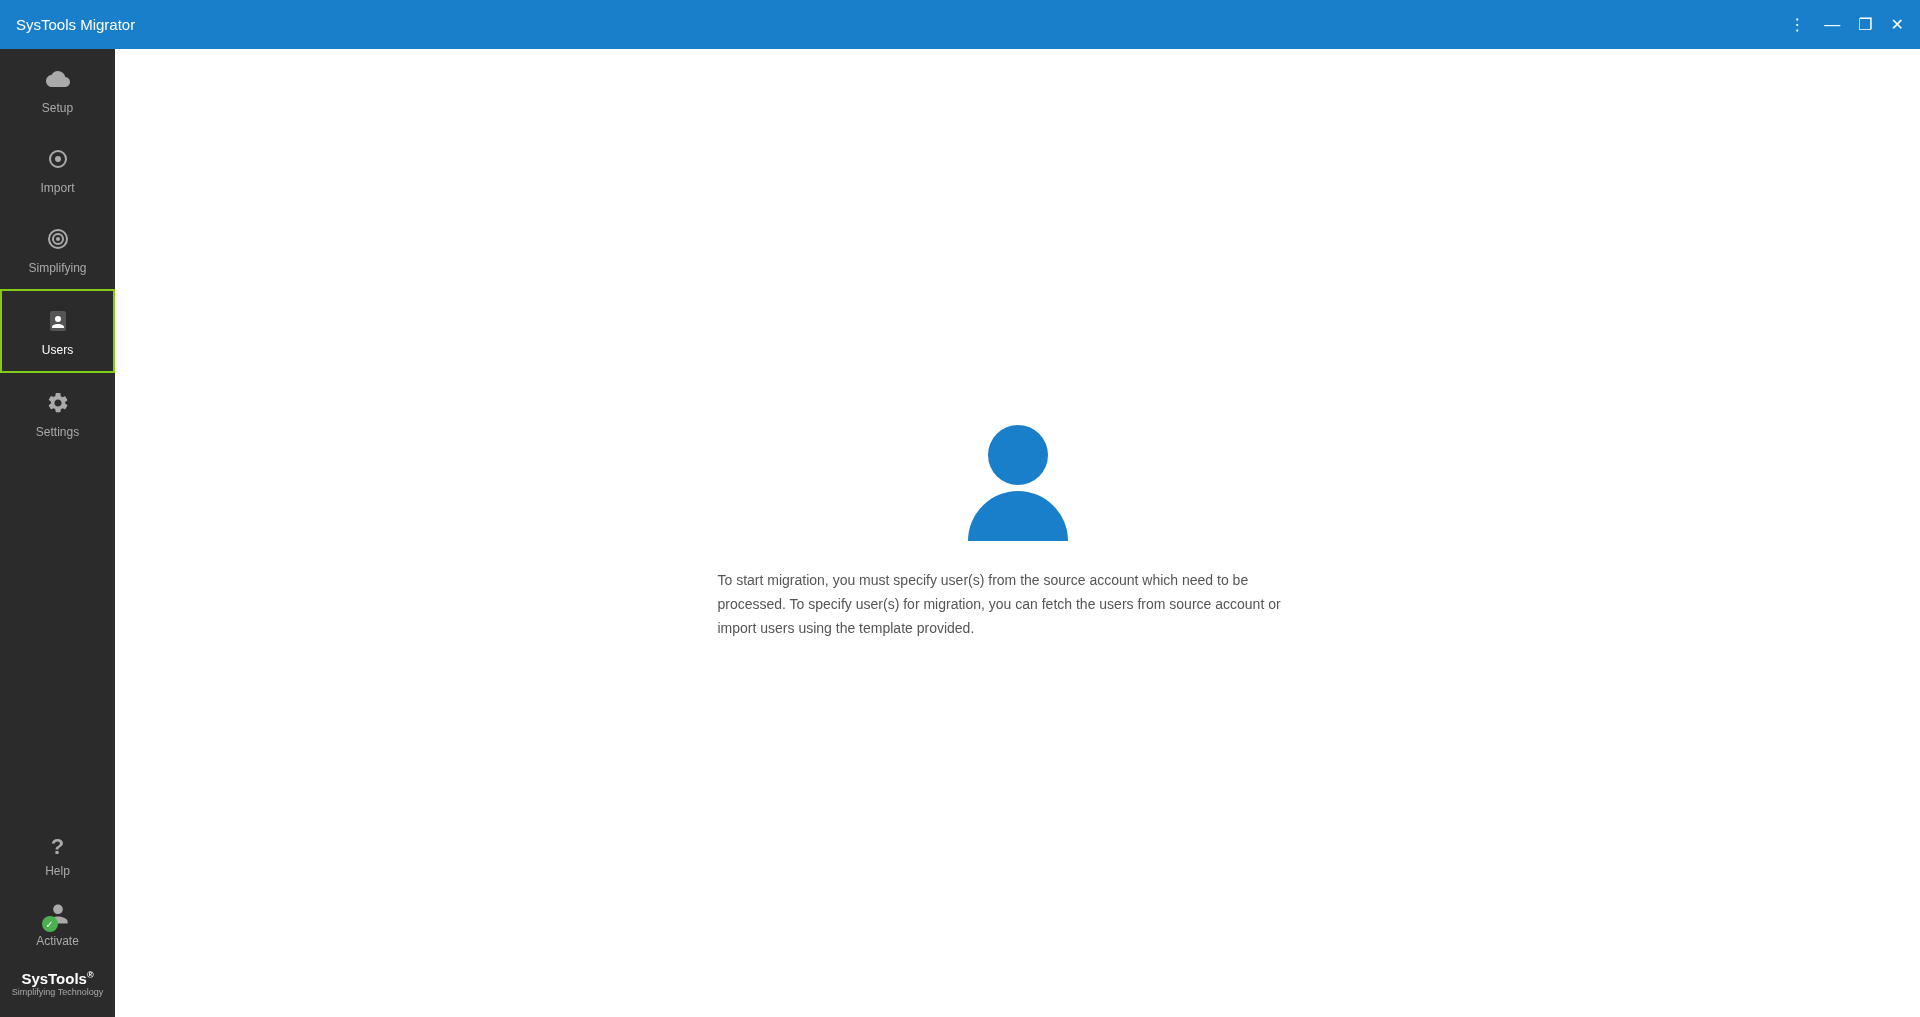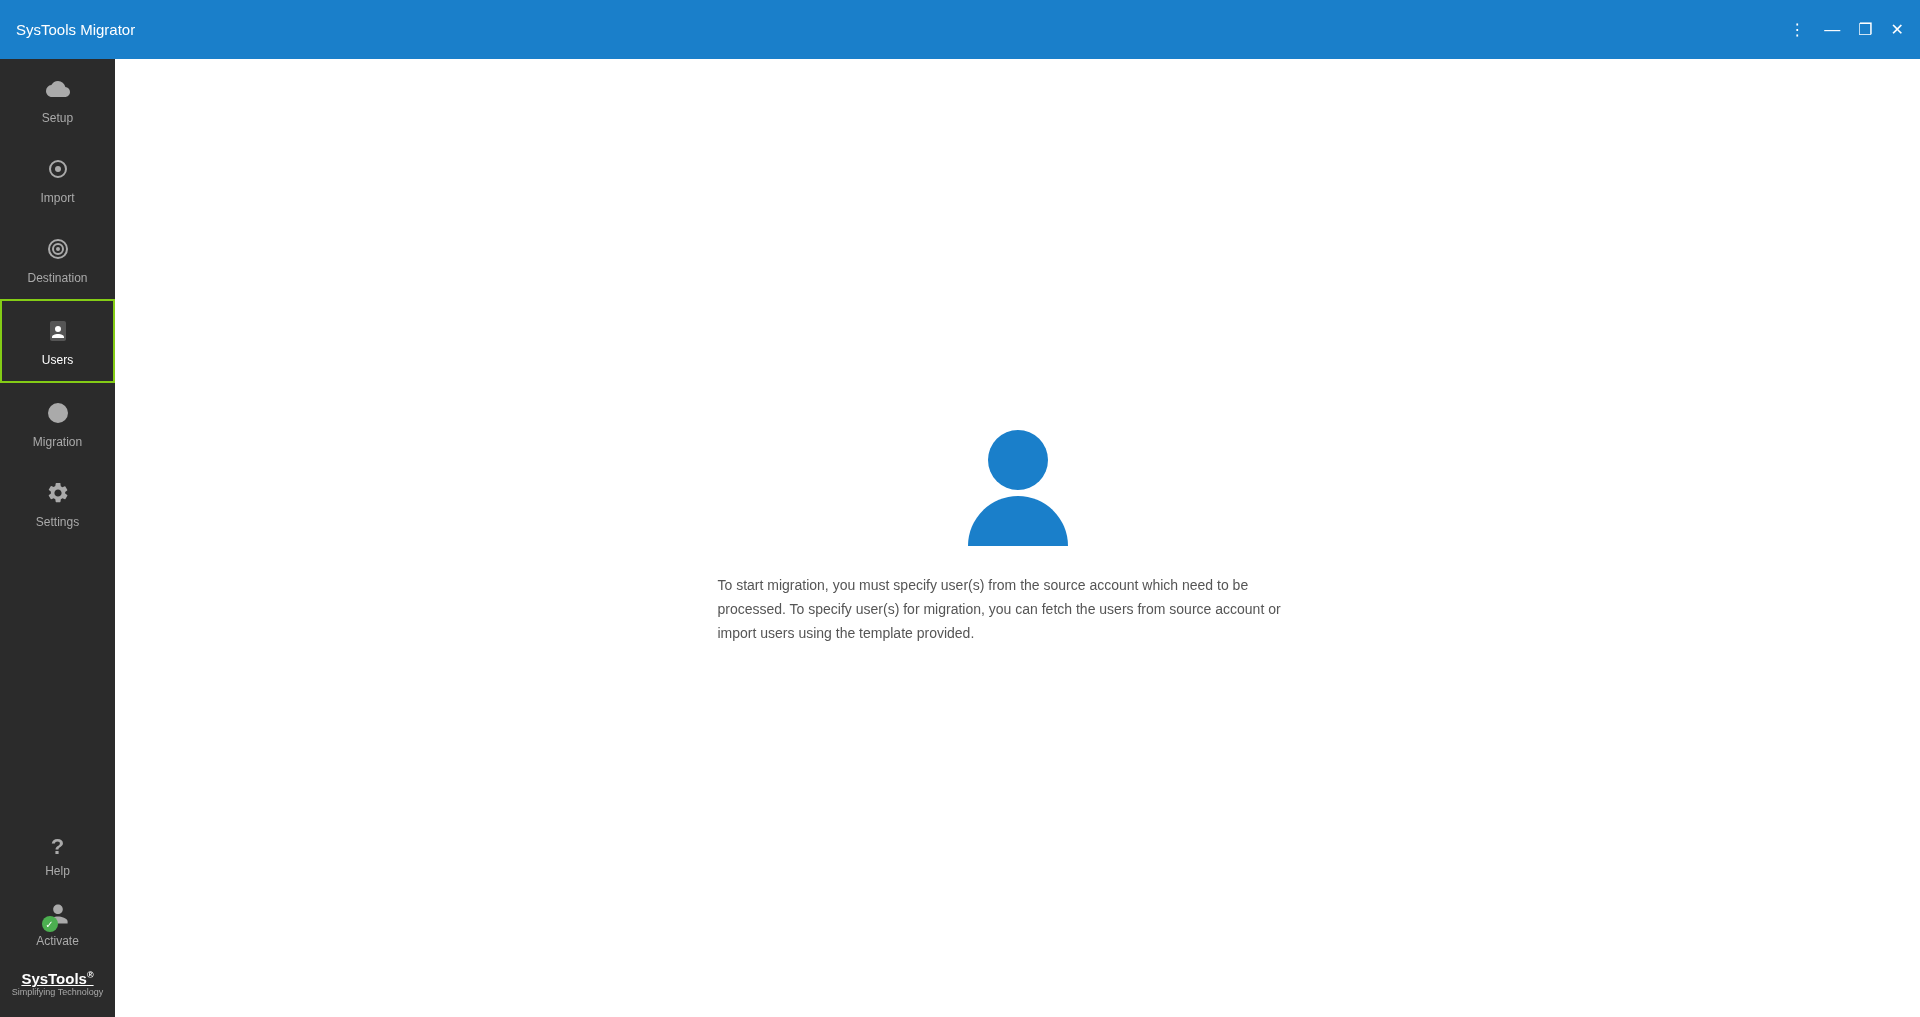--- a/index.html
+++ b/index.html
@@ -1,20 +1,20 @@
 <!DOCTYPE html>
 <html><head>
   <meta charset="utf-8">
   <style>
     * { margin: 0; padding: 0; box-sizing: border-box; }
     body { width: 1920px; height: 1017px; font-family: 'Segoe UI', Arial, sans-serif; overflow: hidden; display: flex; flex-direction: column; }
 
     
     .titlebar {
-      height: 59px;
+      height: 49px;
       background: #1a7fca;
       display: flex;
       align-items: center;
       justify-content: space-between;
       padding: 0 16px;
       flex-shrink: 0;
     }
     .titlebar-title {
       color: #fff;
       font-size: 15px;
@@ -128,21 +128,20 @@
       font-size: 10px;
     }
     .systools-brand {
       padding: 10px 8px 4px;
       text-align: center;
     }
     .systools-brand .brand-name {
       color: #fff;
       font-size: 15px;
       font-weight: 700;
-      text-decoration: underline;
     }
     .systools-brand .brand-name sup {
       font-size: 9px;
       color: #fff;
     }
     .systools-brand .brand-sub {
       color: #aaa;
       font-size: 9px;
     }
 
@@ -242,41 +241,33 @@
     </div>
 
     <div class="sidebar-item">
       <span class="sidebar-icon">
         <svg width="24" height="24" viewBox="0 0 24 24" fill="#aaa">
             <circle cx="12" cy="12" r="9" fill="none" stroke="#aaa" stroke-width="2"></circle>
             <circle cx="12" cy="12" r="5" fill="none" stroke="#aaa" stroke-width="2"></circle>
             <circle cx="12" cy="12" r="2" fill="#aaa"></circle>
           </svg>
       </span>
-      <span class="sidebar-item-label">Destination</span>
+      <span class="sidebar-item-label">Simplifying</span>
     </div>
 
     <div class="sidebar-item active">
       <span class="sidebar-icon">
         <svg width="24" height="24" viewBox="0 0 24 24" fill="#fff">
             <rect x="4" y="2" width="16" height="20" rx="2" fill="#555"></rect>
             <path d="M12 7a3 3 0 100 6 3 3 0 000-6zm0 8c-3.33 0-6 1.34-6 3v1h12v-1c0-1.66-2.67-3-6-3z" fill="#fff"></path>
           </svg>
       </span>
       <span class="sidebar-item-label">Users</span>
     </div>
 
-    <div class="sidebar-item">
-      <span class="sidebar-icon">
-        <svg width="24" height="24" viewBox="0 0 24 24" fill="#aaa">
-            <path d="M12 2a10 10 0 100 20A10 10 0 0012 2zm1 10.41V7h-2v6.41l4.29 4.3 1.42-1.42L13 12.41z"></path>
-          </svg>
-      </span>
-      <span class="sidebar-item-label">Migration</span>
-    </div>
 
     <div class="sidebar-item">
       <span class="sidebar-icon">
         <svg width="24" height="24" viewBox="0 0 24 24" fill="#aaa">
             <path d="M19.14 12.94c.04-.3.06-.61.06-.94s-.02-.64-.07-.94l2.03-1.58a.49.49 0 00.12-.61l-1.92-3.32a.49.49 0 00-.59-.22l-2.39.96a7.02 7.02 0 00-1.62-.94l-.36-2.54A.484.484 0 0014 2h-3.84a.484.484 0 00-.48.41l-.36 2.54a7.39 7.39 0 00-1.62.94l-2.39-.96a.477.477 0 00-.59.22L2.8 8.47a.48.48 0 00.12.61l2.03 1.58c-.05.3-.07.62-.07.94s.02.64.07.94l-2.03 1.58a.49.49 0 00-.12.61l1.92 3.32c.12.22.37.29.59.22l2.39-.96c.5.36 1.04.67 1.62.94l.36 2.54c.05.24.27.41.48.41h3.84c.24 0 .44-.17.47-.41l.36-2.54a7.39 7.39 0 001.62-.94l2.39.96c.22.08.47 0 .59-.22l1.92-3.32a.49.49 0 00-.12-.61l-2.01-1.58zM12 15.6c-1.98 0-3.6-1.62-3.6-3.6s1.62-3.6 3.6-3.6 3.6 1.62 3.6 3.6-1.62 3.6-3.6 3.6z"></path>
           </svg>
       </span>
       <span class="sidebar-item-label">Settings</span>
     </div>
 

